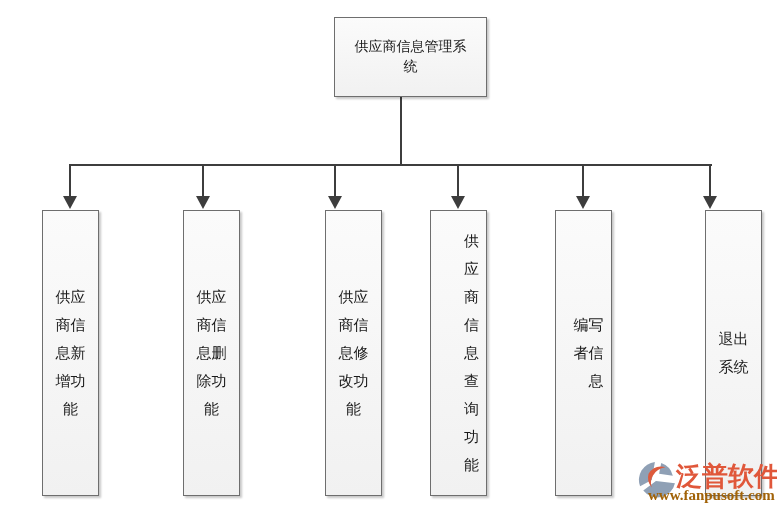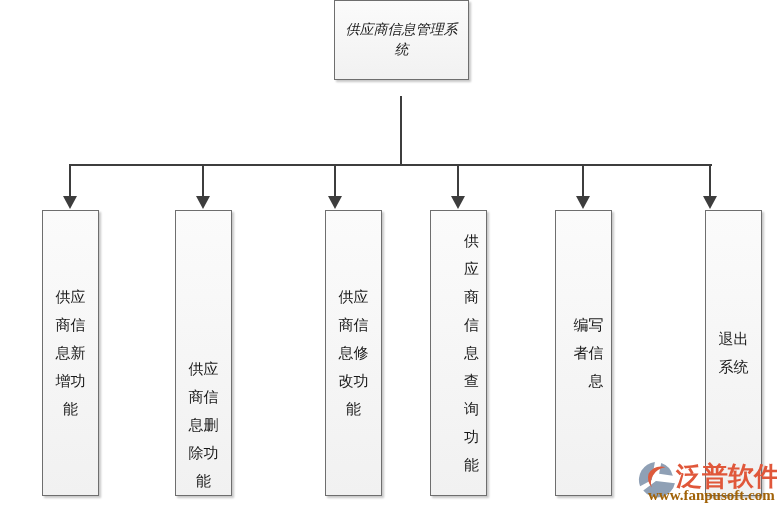--- a/index.html
+++ b/index.html
@@ -22,46 +22,45 @@
     border: 1px solid #6e6e6e;
     background: linear-gradient(180deg, #fbfbfb 0%, #f1f1f1 100%);
     box-shadow: 2px 2px 2px rgba(0,0,0,0.22);
     display: flex;
     align-items: center;
     justify-content: center;
     color: #1a1a1a;
     text-align: center;
   }
   .root {
-    left: 334px; top: 0;
-    width: 135px; height: 80px;
+    left: 334px; top: 17px;
+    width: 153px; height: 80px;
     font-size: 14px;
     line-height: 20px;
-    font-style: italic;
   }
   .root .label {
     display: block;
     width: 115px;
     margin: 0 auto;
     word-break: break-all;
   }
   .child {
     top: 210px;
     width: 57px; height: 286px;
     font-size: 15px;
     line-height: 28px;
   }
   .child .label {
     display: block;
     width: 40px;
     margin: 0 auto;
     word-break: break-all;
   }
   .child1 { left: 42px; }
-  .child2 { left: 175px; align-items: flex-end; }
+  .child2 { left: 183px; }
   .child3 { left: 325px; }
   .child4 { left: 430px; padding-left: 26px; }
   .child5 { left: 555px; text-align: right; }
   .child6 { left: 705px; }
   
   .line { position: absolute; background: #3d3d3d; }
   .stem { left: 400px; top: 96px; width: 2px; height: 70px; }
   .hbar { left: 69px; top: 164px; width: 643px; height: 2px; }
   .drop { top: 164px; width: 2px; height: 33px; }
   .drop1 { left: 69px; }

